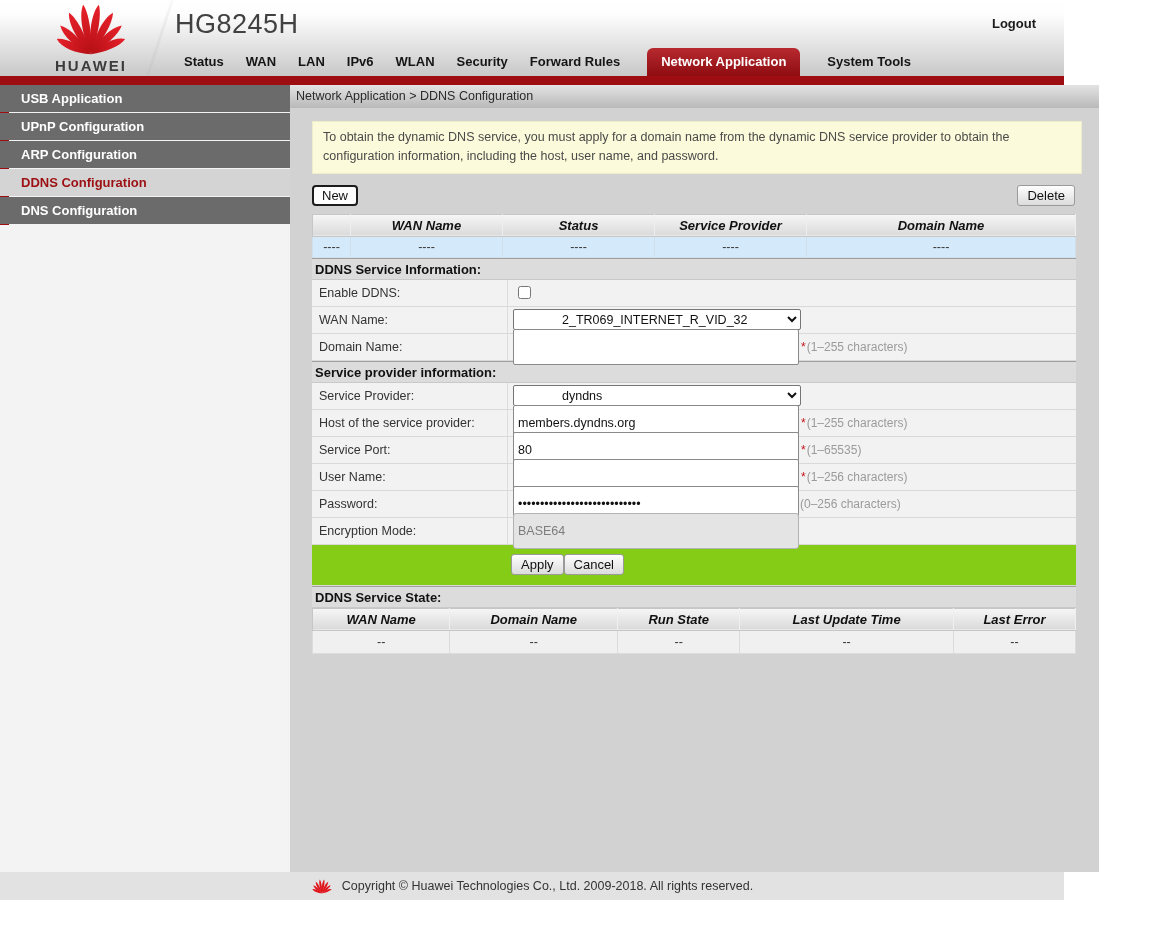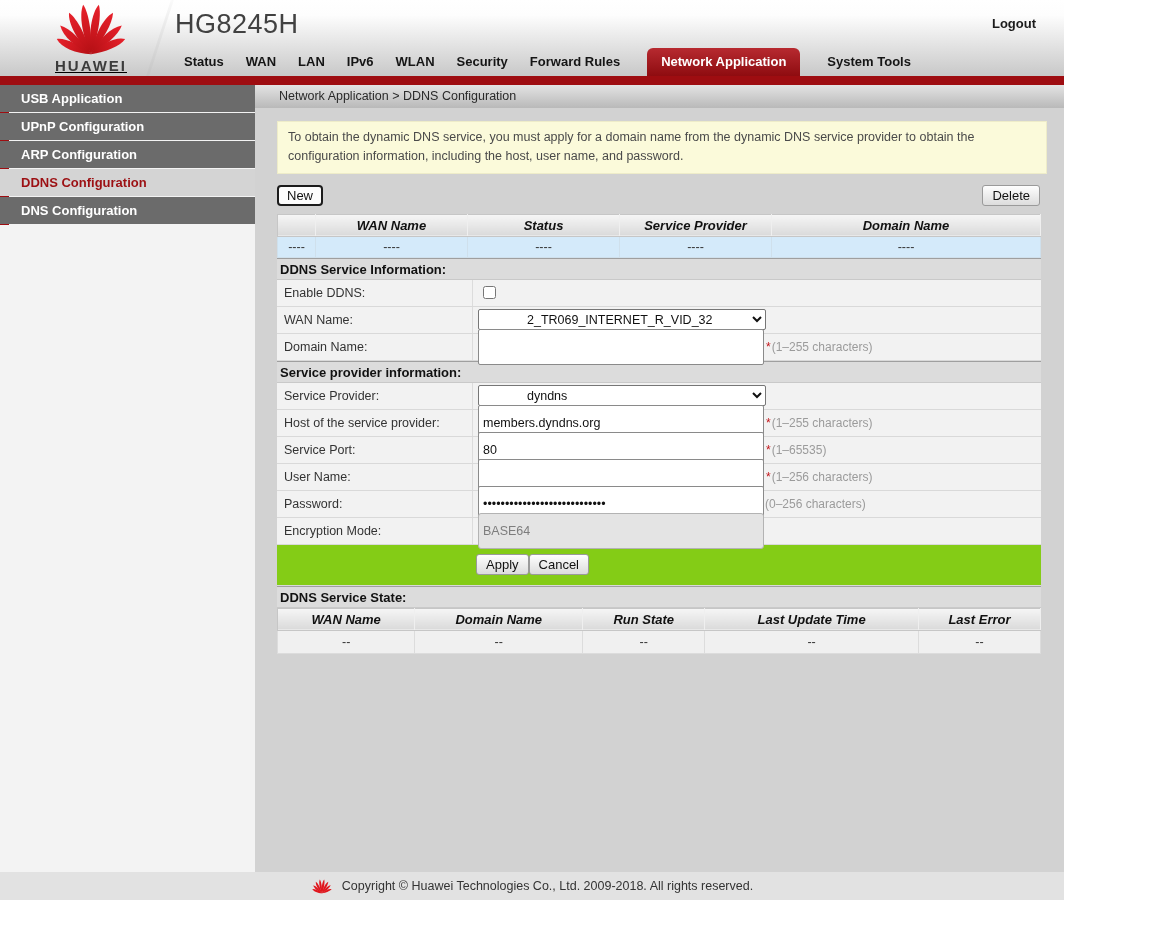--- a/index.html
+++ b/index.html
@@ -1,43 +1,43 @@
 <!DOCTYPE html>
 <html><head>
 <meta charset="utf-8">
 <style>
   * { margin:0; padding:0; box-sizing:border-box; }
   html,body { background:#fff; font-family:"Liberation Sans", sans-serif; }
   .page { position:relative; width:1064px; height:900px; background:#fff; }
 
   
   .header { position:relative; height:76px; background:linear-gradient(#ffffff, #fdfdfd 20%, #c8c8c8); overflow:hidden; }
-  .logo-block { position:absolute; left:36px; top:4px; width:110px; text-align:center;text-decoration:underline; }
+  .logo-block { position:absolute; left:36px; top:4px; width:110px; text-align:center; }
   .logo-block svg { display:block; margin:0 auto; }
   .brand-text { font-size:15px; font-weight:bold; letter-spacing:2px; color:#3c3c3c; margin-top:1px; }
   .diag { position:absolute; left:158px; top:-8px; width:3px; height:95px; background:linear-gradient(#fff,#bbb); transform:skewX(-18deg); opacity:.8; }
   .model-title { position:absolute; left:175px; top:9px; font-size:27px; font-weight:normal; color:#414141; letter-spacing:.5px; }
   .logout { position:absolute; right:28px; top:16px; font-size:13px; font-weight:bold; color:#1b1b1b; cursor:pointer; }
   .nav { position:absolute; left:173px; bottom:0; display:flex; align-items:flex-end; }
   .nav-tab { font-size:13px; font-weight:bold; color:#151515; padding:5px 11px 7px 11px; cursor:pointer; white-space:nowrap; }
   .nav-tab.active { background:linear-gradient(#b72a30, #8e0c10); color:#fff; border-radius:6px 6px 0 0; padding:6px 14px 7px 14px; margin:0 16px; }
 
   .redbar { height:9px; background:#9e0d11; }
 
   
   .body { display:flex; height:787px; }
 
-  .sidebar { position:relative; width:255px; background:#f3f3f3; flex:none; }
+  .sidebar { position:relative; width:290px; background:#f3f3f3; flex:none; }
   .side-red-strip { position:absolute; left:0; top:0; width:9px; height:140px; background:#9e0d11; }
   .side-items { position:relative; }
   .side-item { height:27px; line-height:27px; margin-bottom:1px; background:#6b6b6b; color:#fff; font-size:13px; font-weight:bold; padding-left:21px; cursor:pointer; }
   .side-item.active { background:#d4d4d4; color:#9c1013; }
 
   .content { width:809px; background:#d2d2d2; flex:none; }
-  .breadcrumb { height:23px; line-height:23px; background:linear-gradient(#e3e3e3,#b9b9b9); font-size:12.5px; color:#2a2a2a; padding-left:24px; }
+  .breadcrumb { height:23px; line-height:23px; background:linear-gradient(#e3e3e3,#b9b9b9); font-size:12.5px; color:#2a2a2a; padding-left:6px; }
 
   .note { margin:13px 17px 0 22px; background:#fbfada; border:1px solid #eeecc9; padding:6px 10px; font-size:12.5px; color:#4a4a4a; line-height:1.55; }
 
   .top-actions { margin:11px 24px 0 22px; display:flex; justify-content:space-between; gap:24px; }
   .btn { font-family:"Liberation Sans", sans-serif; font-size:13px; color:#111; background:linear-gradient(#fefefe,#dcdcdc); border:1px solid #9a9a9a; border-radius:3px; padding:2px 9px; cursor:pointer; }
   .btn.focused { background:#fdfdfd; border:2px solid #1c1c1c; border-radius:4px; padding:1px 8px; }
 
   .form-area { width:764px; margin:8px 0 0 22px; }
 
   table { border-collapse:collapse; width:100%; table-layout:fixed; }

